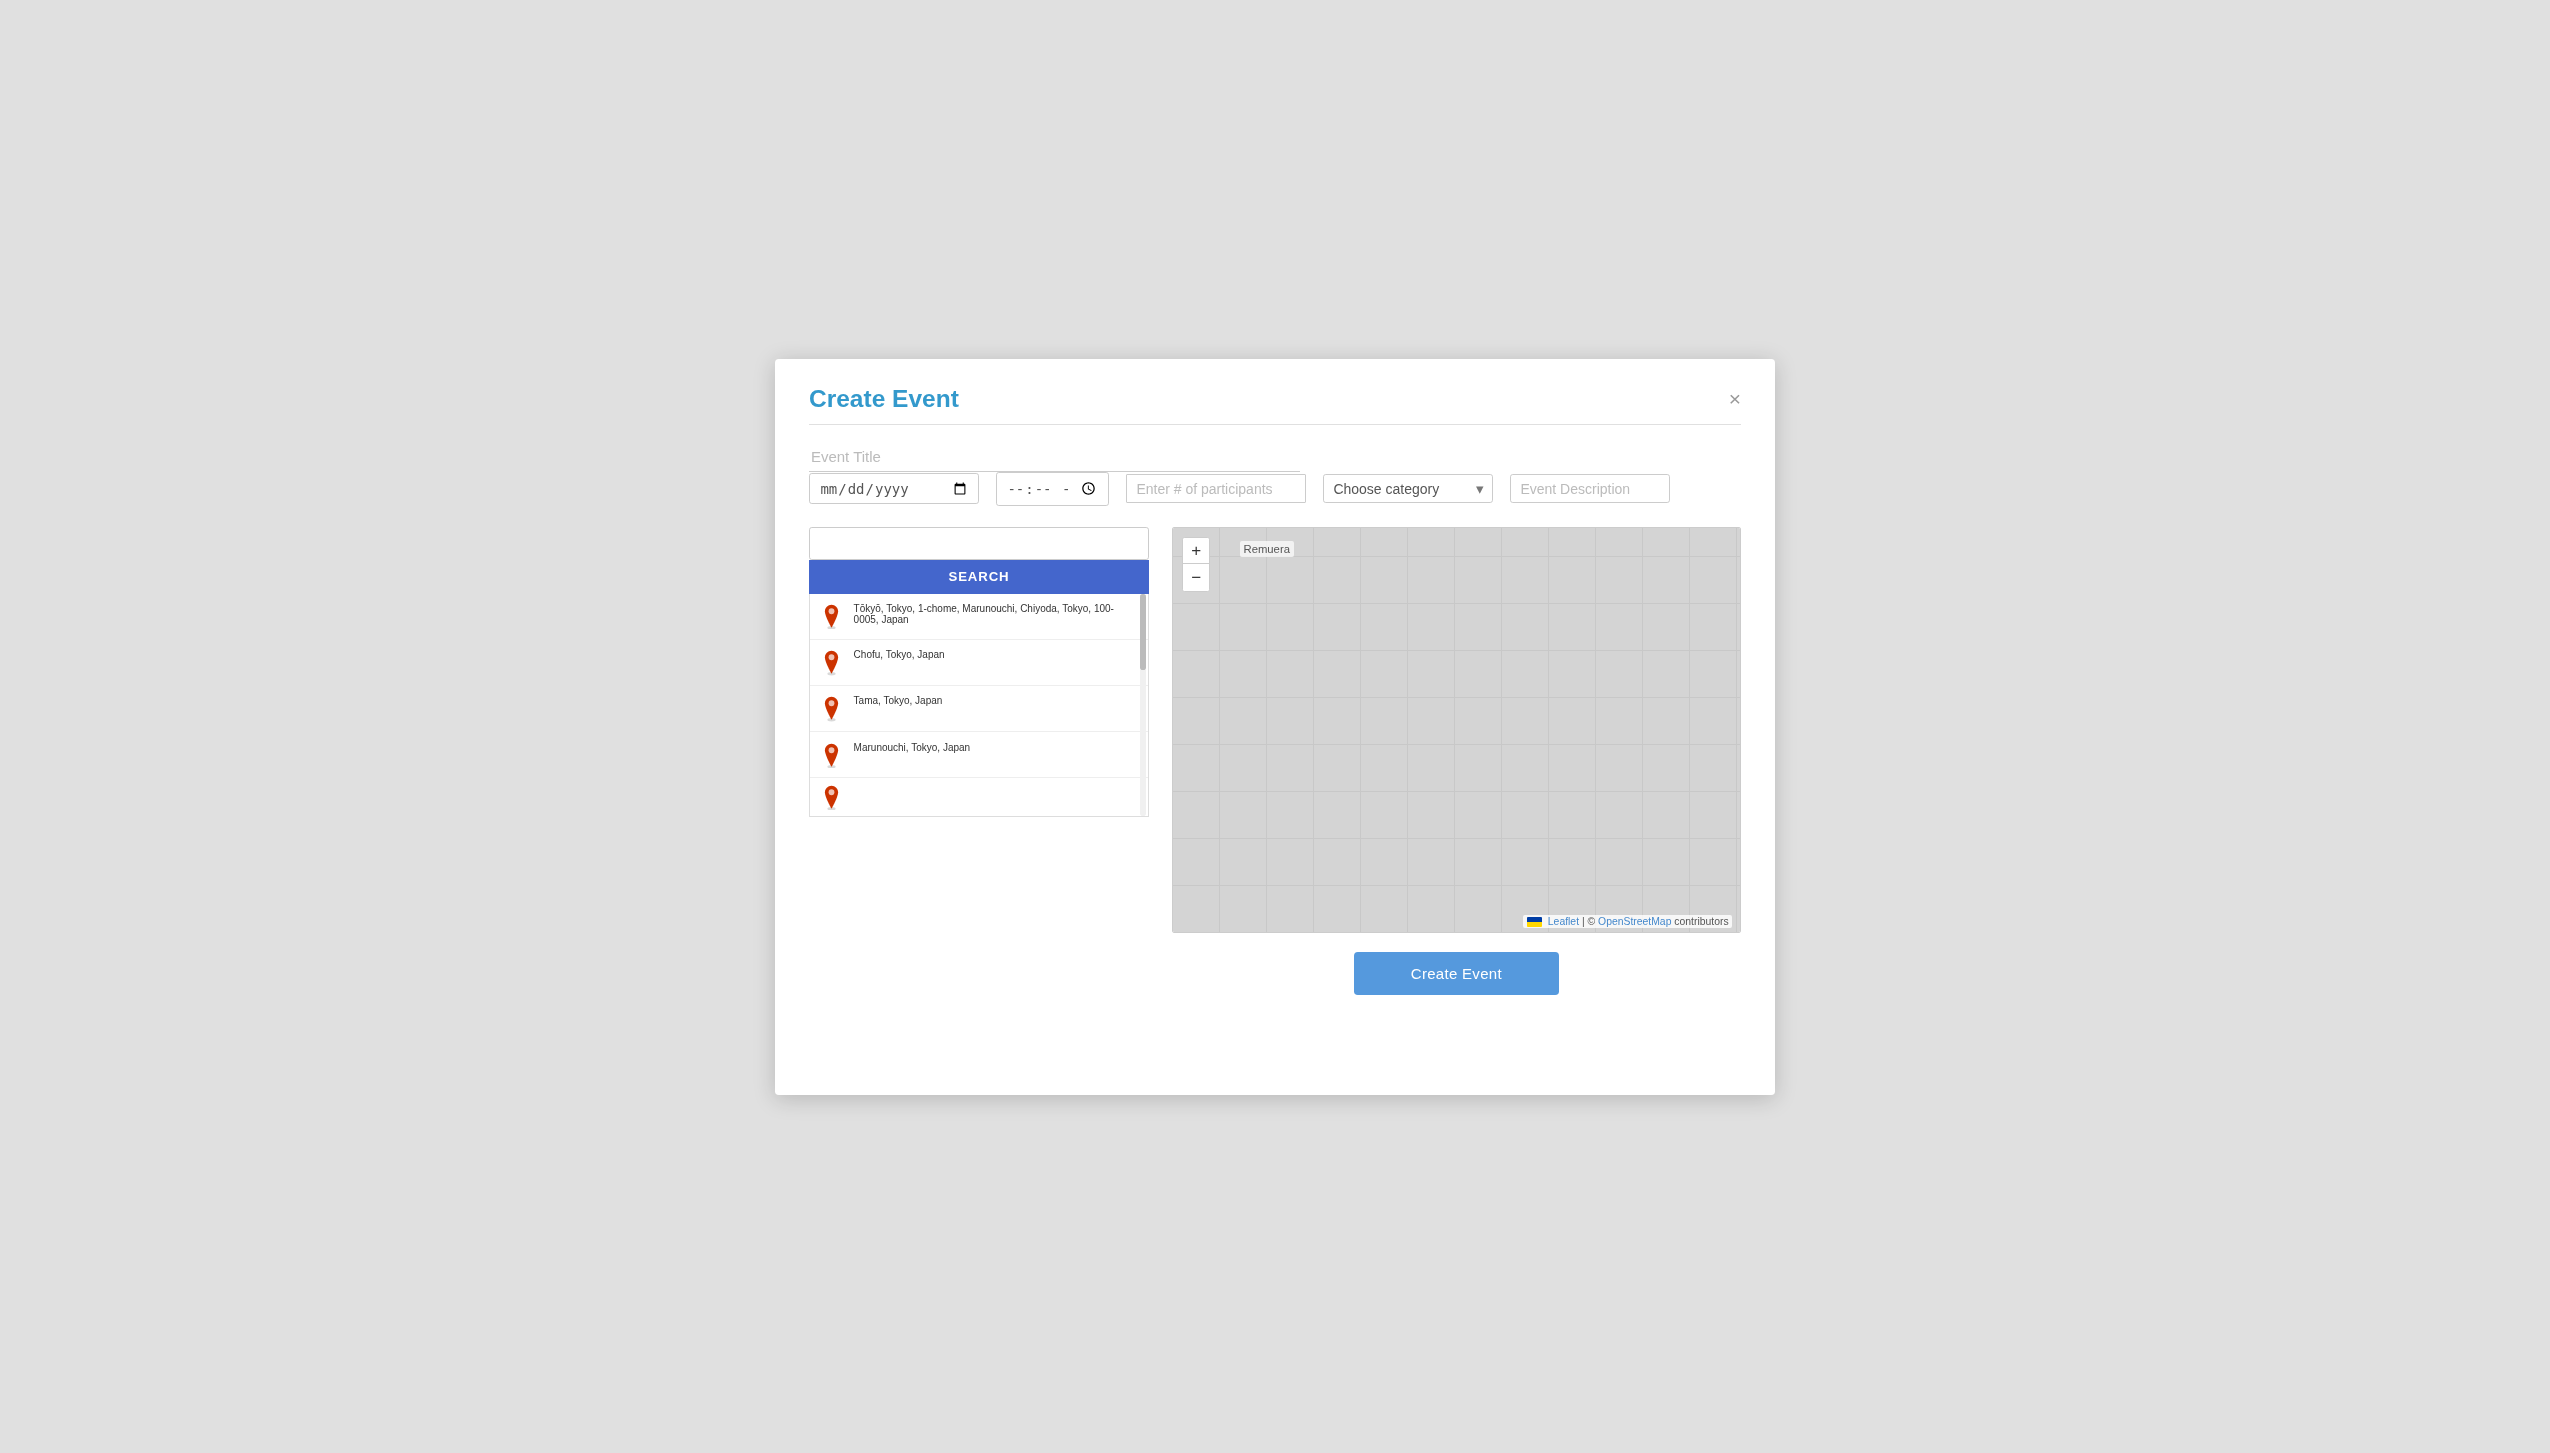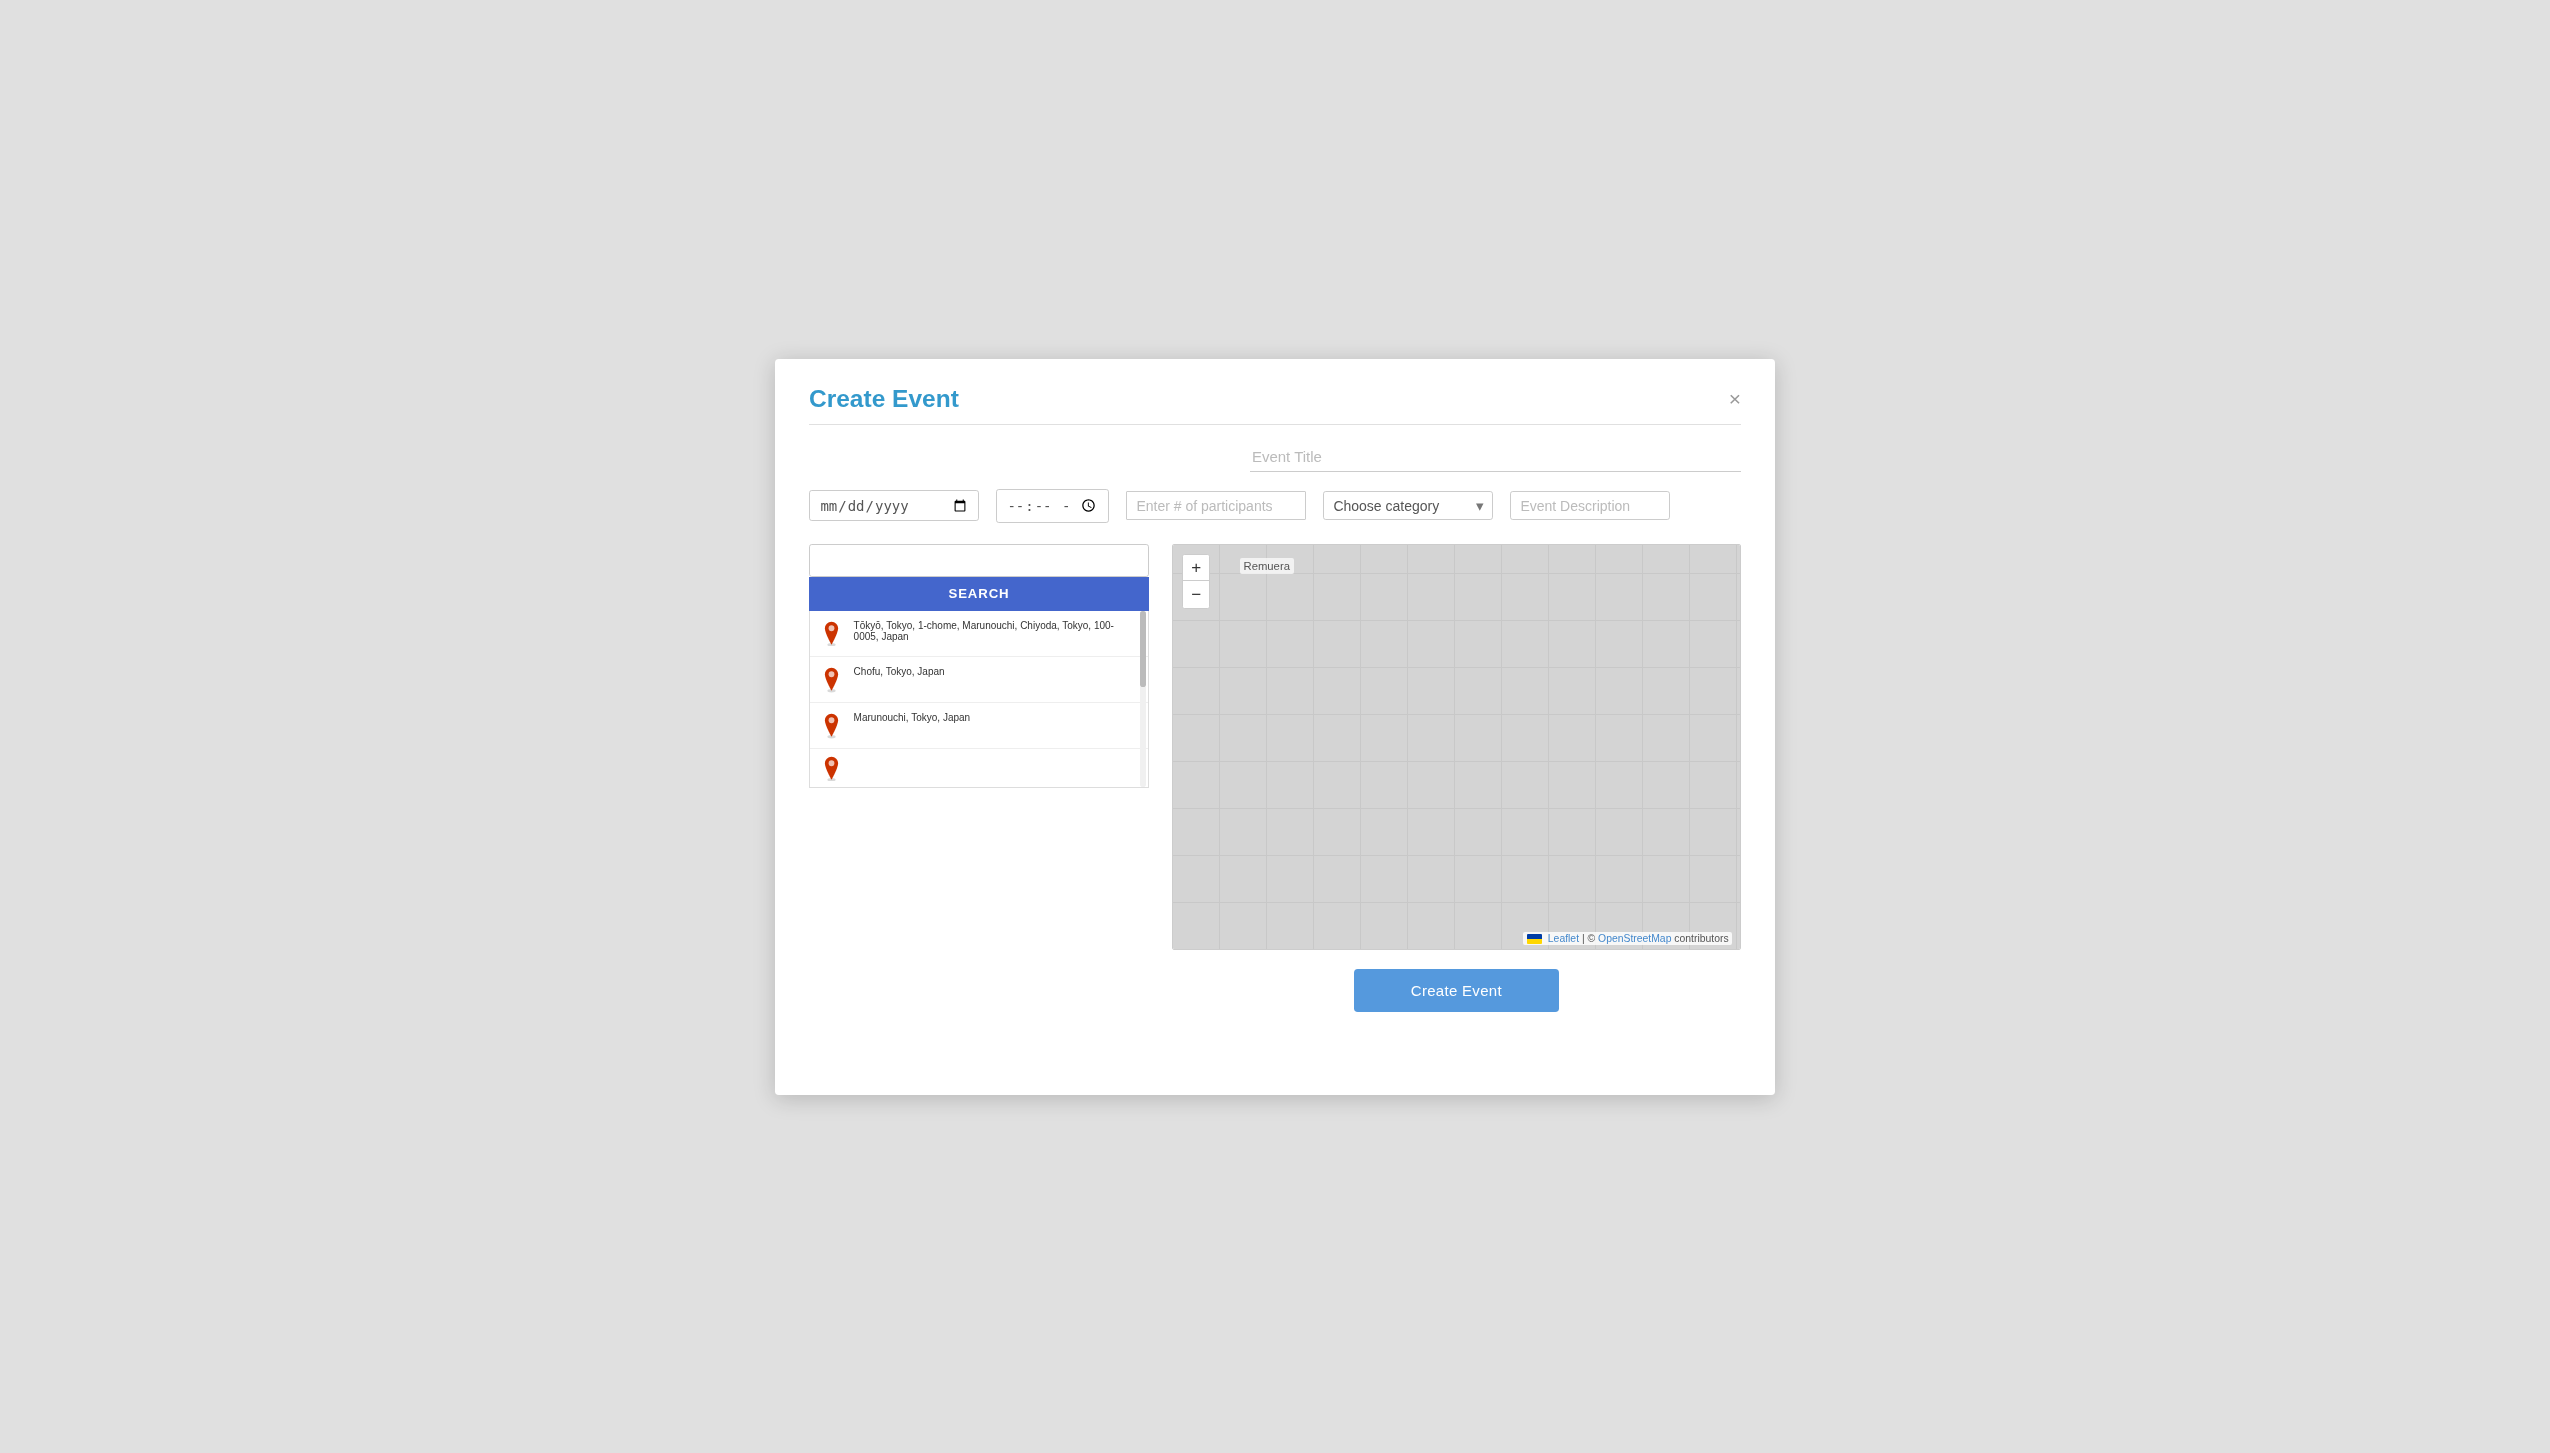--- a/index.html
+++ b/index.html
@@ -39,22 +39,21 @@
       cursor: pointer;
       line-height: 1;
     }
     .divider {
       border: none;
       border-top: 0.9px solid #e0e0e0;
       margin-bottom: 17px;
     }
     .form-row-title {
       display: flex;
-      justify-content: flex-end;
-      margin-bottom: 17px;
+      justify-content: flex-start;
     }
     .form-row-title input {
       width: 491px;
       border: none;
       border-bottom: 0.9px solid #ccc;
       font-size: 15px;
       color: #333;
       padding: 5.7px 1.9px;
       outline: none;
     }
@@ -361,20 +360,28 @@
             <circle cx="12" cy="10" r="3.5" fill="#fff" opacity="0.7"></circle>
           </svg>
           <span>Chofu, Tokyo, Japan</span>
         </div>
         <div class="result-item">
           <svg class="pin-icon" viewBox="0 0 24 32" fill="none" xmlns="http://www.w3.org/2000/svg">
             <ellipse cx="12" cy="30" rx="5" ry="2" fill="rgba(0,0,0,0.15)"></ellipse>
             <path d="M12 2C7.58 2 4 5.58 4 10c0 6 8 20 8 20s8-14 8-20c0-4.42-3.58-8-8-8z" fill="#cc3300"></path>
             <circle cx="12" cy="10" r="3.5" fill="#fff" opacity="0.7"></circle>
           </svg>
+          <span>Tama, Tokyo, Japan</span>
+        </div>
+        <div class="result-item">
+          <svg class="pin-icon" viewBox="0 0 24 32" fill="none" xmlns="http://www.w3.org/2000/svg">
+            <ellipse cx="12" cy="30" rx="5" ry="2" fill="rgba(0,0,0,0.15)"></ellipse>
+            <path d="M12 2C7.58 2 4 5.58 4 10c0 6 8 20 8 20s8-14 8-20c0-4.42-3.58-8-8-8z" fill="#cc3300"></path>
+            <circle cx="12" cy="10" r="3.5" fill="#fff" opacity="0.7"></circle>
+          </svg>
           <span>Marunouchi, Tokyo, Japan</span>
         </div>
         <div class="result-item" style="border-bottom:none; padding-top:5.7px; padding-bottom:5.7px;">
           <svg class="pin-icon" viewBox="0 0 24 32" fill="none" xmlns="http://www.w3.org/2000/svg">
             <ellipse cx="12" cy="30" rx="5" ry="2" fill="rgba(0,0,0,0.15)"></ellipse>
             <path d="M12 2C7.58 2 4 5.58 4 10c0 6 8 20 8 20s8-14 8-20c0-4.42-3.58-8-8-8z" fill="#cc3300"></path>
             <circle cx="12" cy="10" r="3.5" fill="#fff" opacity="0.7"></circle>
           </svg>
           <span style="color:#bbb;"></span>
         </div>

